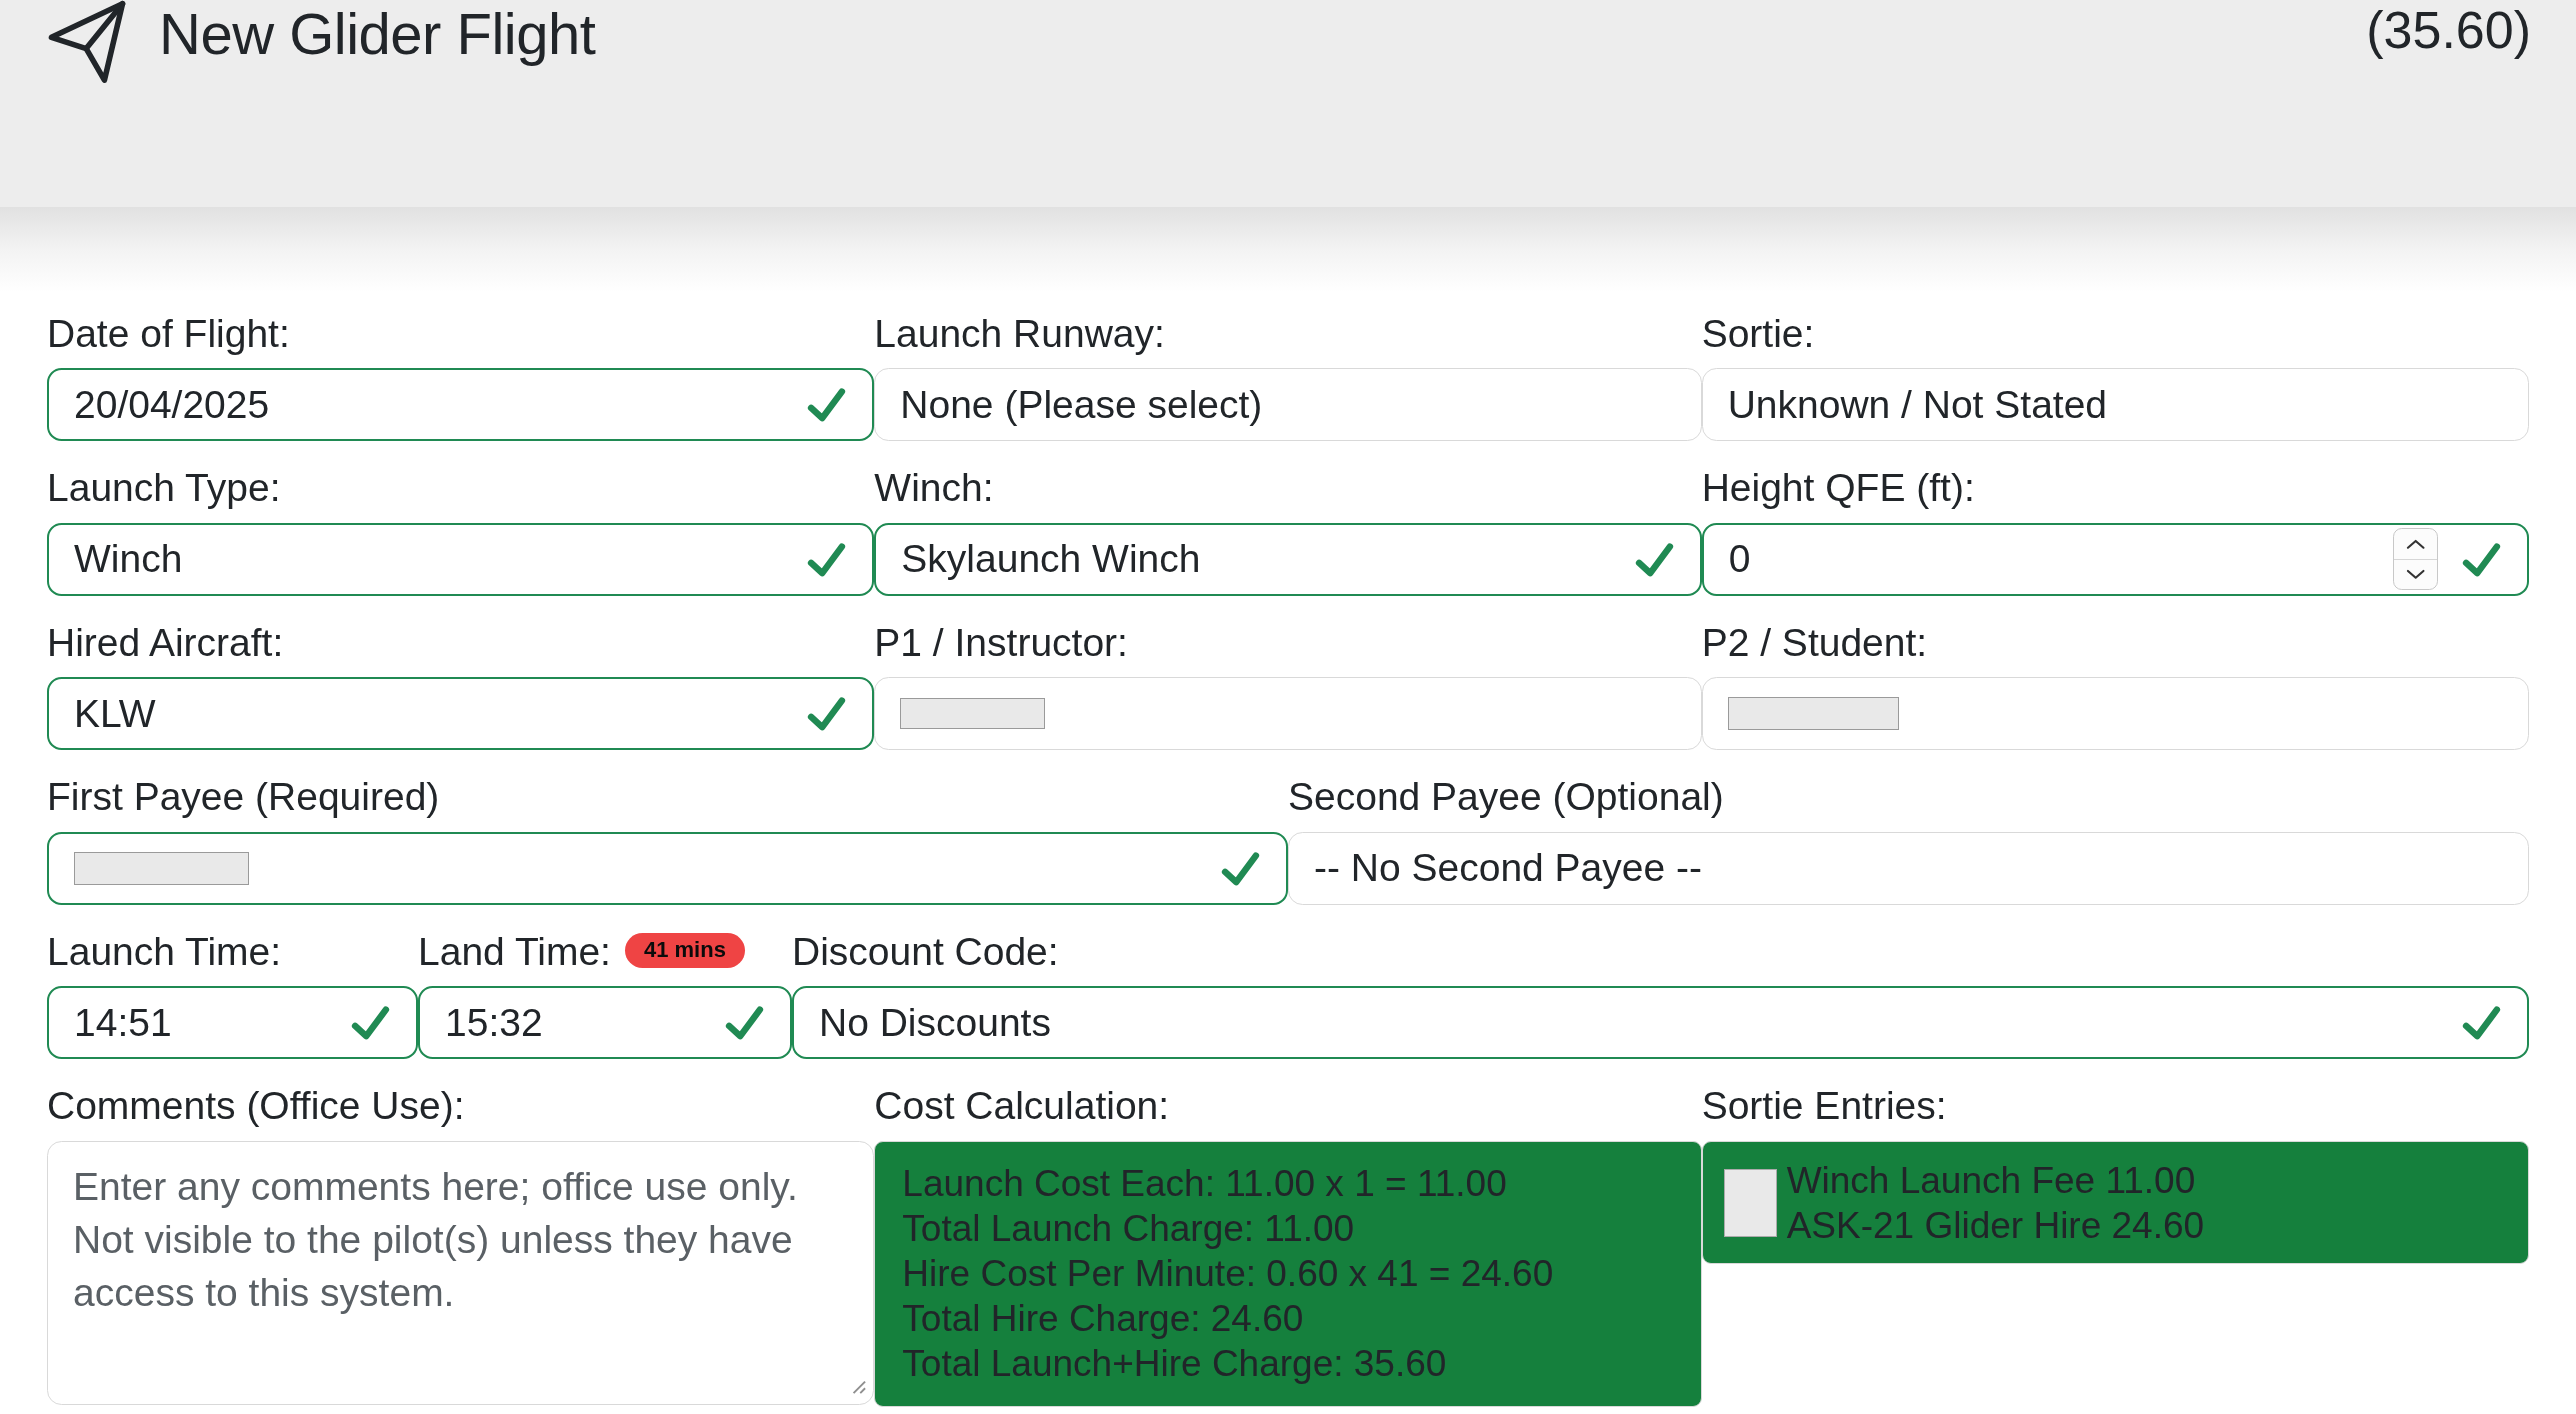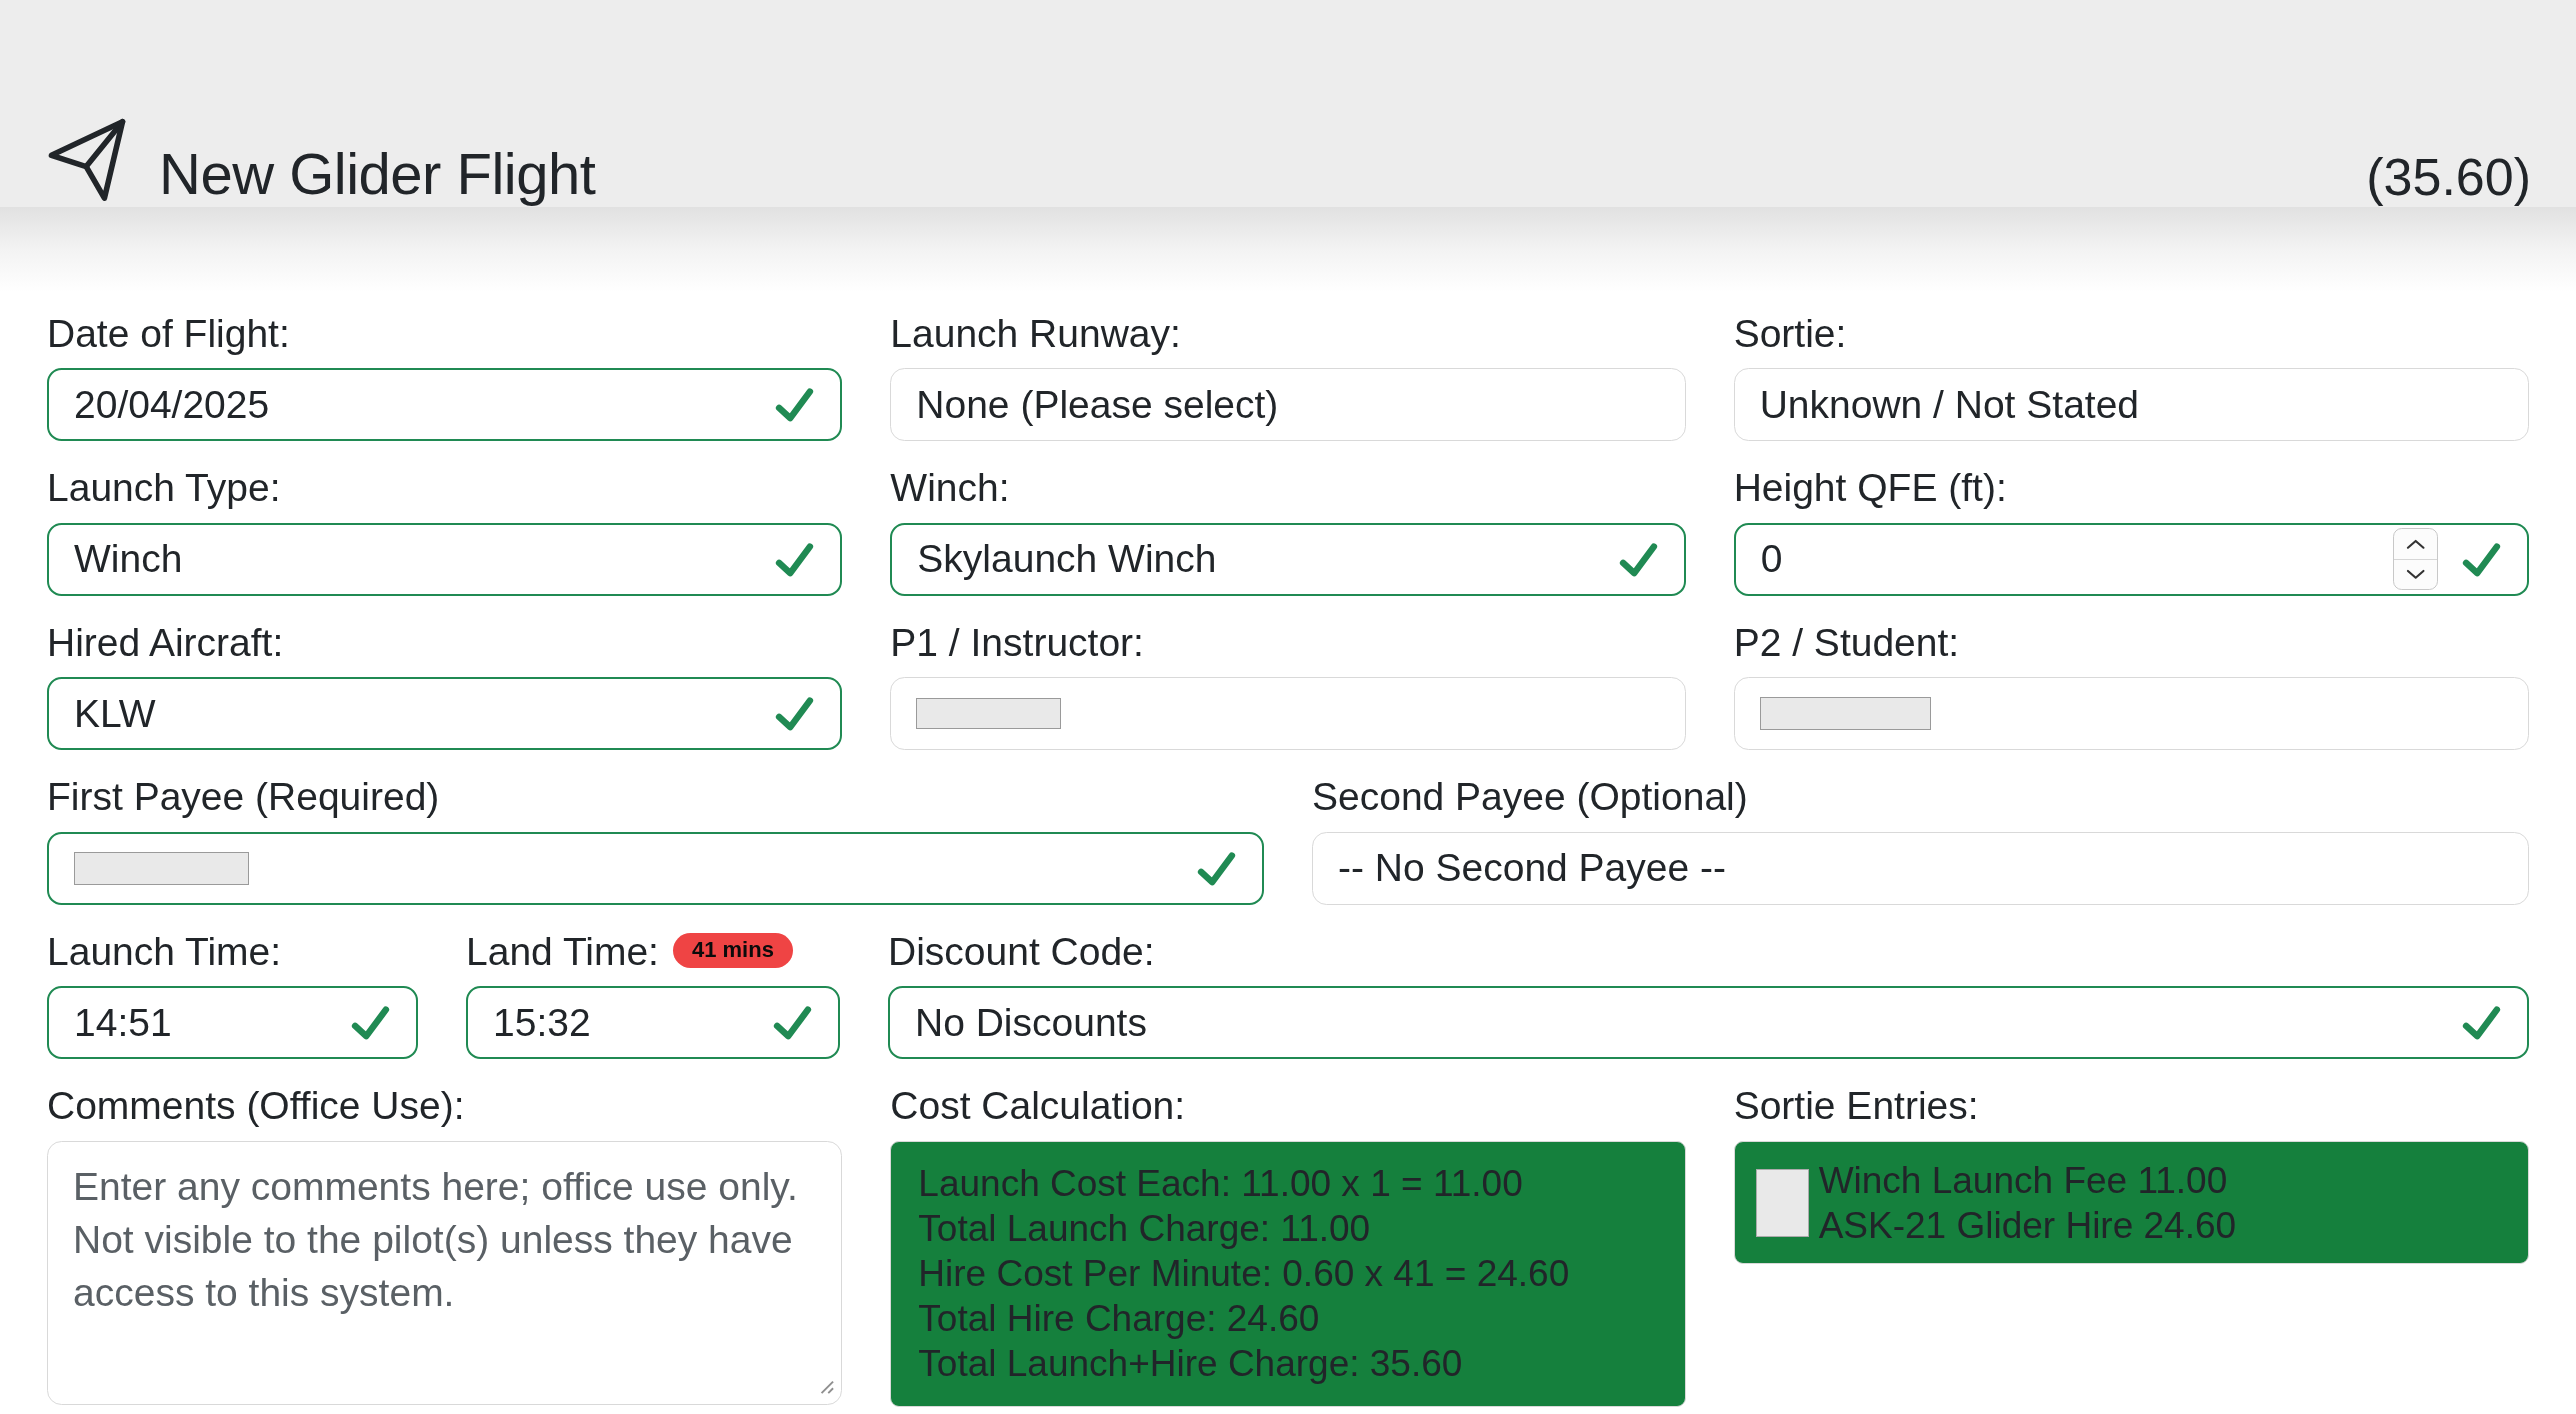--- a/index.html
+++ b/index.html
@@ -1,28 +1,28 @@
 <!DOCTYPE html>
 <html><head>
 <meta charset="utf-8">
 <style>
   * { margin: 0; padding: 0; box-sizing: border-box; }
   html, body { width: 2576px; height: 1414px; overflow: hidden; background: #ffffff;
     font-family: "Liberation Sans", sans-serif; color: #212529; }
 
   
-  .header { height: 207px; background: #ededed; display: flex; align-items: flex-end; padding: 0 45px; }
+  .header { height: 207px; background: #ededed; display: flex; align-items: flex-start; padding: 0 45px; }
   .header .plane { width: 89px; height: 89px; margin-right: 25px; transform: rotate(-6deg); flex: 0 0 auto; }
   .header .title { font-size: 58px; font-weight: 500; letter-spacing: -0.5px; }
   .header .total { margin-left: auto; font-size: 52px; font-weight: normal; }
   .header-fade { height: 85px; background: linear-gradient(to bottom, #e1e1e1 0%, #f3f3f3 50%, #ffffff 100%); }
 
   
   .form { padding: 17.5px 47px 0; }
-  .row { display: grid; gap: 48px; margin-bottom: 23px; }
+  .row { display: grid; margin-bottom: 23px; }
   .r3 { grid-template-columns: 1fr 1fr 1fr; }
   .r2 { grid-template-columns: 1fr 1fr; }
   .r5 { grid-template-columns: 371px 374px 1fr; }
   .r6 { grid-template-columns: 1fr 1fr 1fr; align-items: start; }
 
   .fg .lbl { display: flex; align-items: center; font-size: 39px; line-height: 47px; margin-bottom: 11.6px; color: #212529; }
 
   .control { position: relative; height: 73px; border: 1.9px solid #d9d9d9; border-radius: 14.5px;
     background: #fff; display: flex; align-items: center; padding: 0 25px; font-size: 39px; color: #212529; }
   .control.valid { border: 2.4px solid #208a53; }

